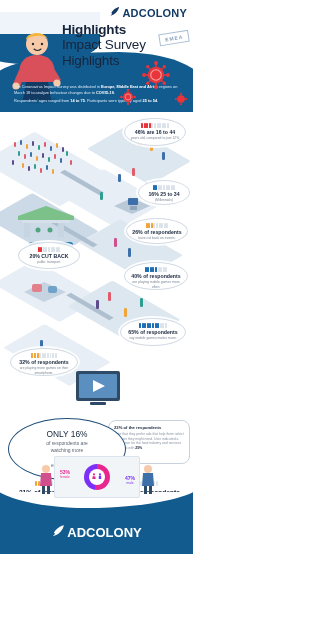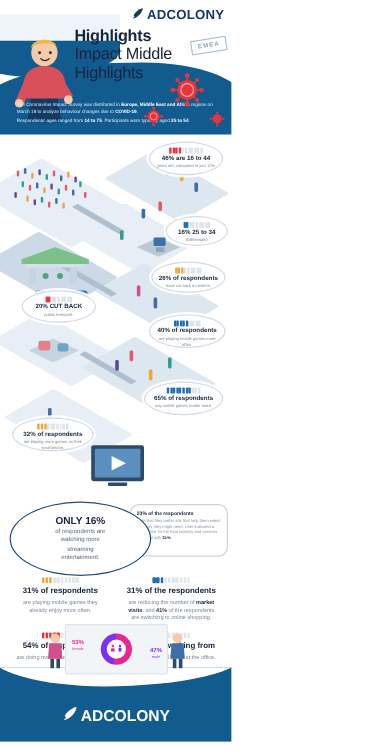--- a/index.html
+++ b/index.html
@@ -2,21 +2,21 @@
 <html><head>
 <meta charset="utf-8">
 <style>
   * { box-sizing: border-box; margin: 0; padding: 0; }
   html, body {
     width: 193px; height: 630px;
     font-family: "Liberation Sans", sans-serif;
     background: #ffffff;
     overflow: hidden;
   }
-  #page { position: relative; width: 193px; height: 618px; background:#fff; }
+  #page { position: relative; width: 193px; height: 554px; background:#fff; }
 
   
   .header {
     position: relative; width: 193px; height: 112px;
     background: #ffffff; overflow: hidden;
   }
   .hdr-blue-band {
     position: absolute; left: -10px; top: 52px; width: 215px; height: 70px;
     background: #125b8f;
     border-radius: 60% 40% 0 0 / 30px 34px 0 0;
@@ -108,21 +108,21 @@
   .pip { width: 1.9px; height: 4.6px; border-radius: .6px; background: #dde3ea; }
 
   
   .bubble-big {
     position: absolute; left: 8px; top: 418px; width: 118px; height: 62px;
     background: #fff; border: 1.4px solid #1f4e79; border-radius: 50%;
     z-index: 22; display: flex; flex-direction: column;
     align-items: center; justify-content: center; text-align: center;
     padding: 6px 12px;
   }
-  .bubble-big .headline { font-size: 8.4px; font-weight: 700; color: #17243a; }
+  .bubble-big .headline { font-size: 8.4px; font-weight: 400; color: #17243a; }
   .bubble-big .sub { font-size: 5px; color: #5c6674; line-height: 1.45; margin-top: 1px; }
 
   .bubble-right {
     position: absolute; left: 108px; top: 420px; width: 82px; height: 44px;
     background: #fff; border: 1.2px solid #c9d3de; border-radius: 8px;
     z-index: 21; padding: 4px 5px;
   }
   .bubble-right .h { font-size: 4.2px; font-weight: 700; color: #17243a; line-height: 1.3; }
   .bubble-right .b { font-size: 3.4px; color: #8a94a2; line-height: 1.4; margin-top: 1.5px; }
   .bubble-right .b b { color: #17243a; }
@@ -209,21 +209,21 @@
         <circle cx="27" cy="18" r="11" fill="#f6c9a8"></circle>
         <path d="M16 14 C16 5 38 5 38 15 L37 12 C33 9 22 9 17 13 Z" fill="#f2b53c"></path>
         <circle cx="23" cy="18" r="1.2" fill="#2b2b2b"></circle>
         <circle cx="32" cy="18" r="1.2" fill="#2b2b2b"></circle>
         <path d="M24 23 Q27.5 26 31 23" stroke="#2b2b2b" stroke-width="1.1" fill="none" stroke-linecap="round"></path>
       </svg>
     </div>
 
     <div class="title-wrap">
       <div class="title-l1">Highlights</div>
-      <div class="title-l2">Impact Middle</div>
+      <div class="title-l2">Impact Survey</div>
       <div class="title-l3">Highlights</div>
     </div>
 
     <div class="emea-badge">EMEA</div>
 
     <div style="position:absolute;right:22px;top:60px;z-index:9;">
       <svg width="30" height="30" viewBox="0 0 40 40" aria-hidden="true">
         <g fill="#e8353b">
           <circle cx="20" cy="20" r="11"></circle>
           <circle cx="20" cy="4" r="2.6"></circle>

